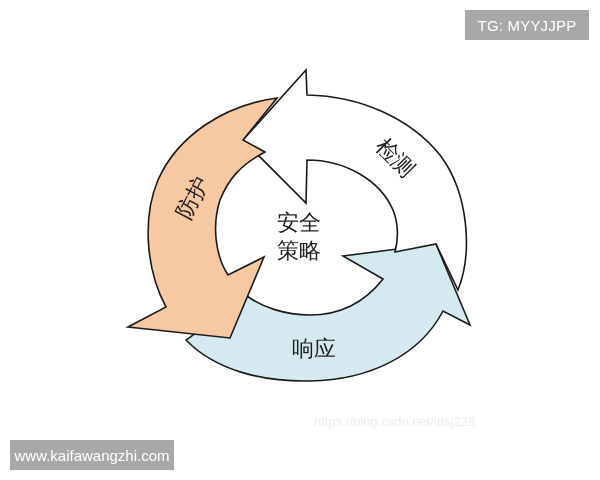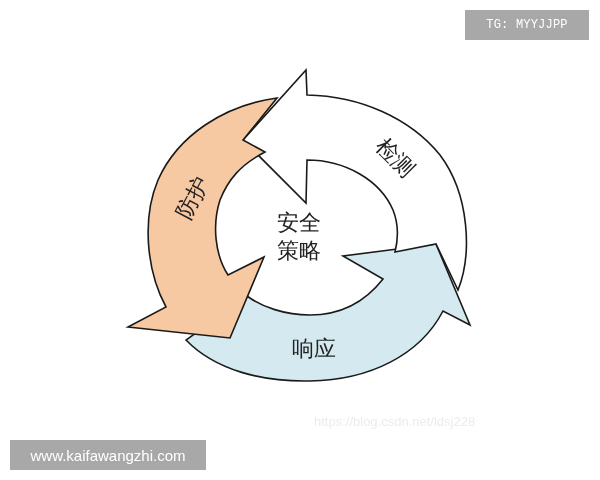--- a/index.html
+++ b/index.html
@@ -1,25 +1,25 @@
 <!DOCTYPE html>
 <html><head>
 <meta charset="utf-8">
 <style>
   html, body { margin: 0; padding: 0; background: #ffffff; }
   body { width: 600px; height: 480px; position: relative; overflow: hidden; font-family: "DejaVu Sans", sans-serif; }
   .diagram { position: absolute; left: 0; top: 0; width: 600px; height: 480px; }
   .tag-box {
     position: absolute; left: 465px; top: 10px; width: 124px; height: 30px;
     background: #a8a8a8; color: #ffffff;
-    font-family: Liberation Mono, monospace; font-size: 12px;
+    font-family: Liberation Sans, sans-serif; font-size: 15px;
     display: flex; align-items: center; justify-content: center; letter-spacing: 0.2px;
   }
   .site-box {
-    position: absolute; left: 10px; top: 440px; width: 196px; height: 30px;
+    position: absolute; left: 10px; top: 440px; width: 164px; height: 30px;
     background: #a8a8a8; color: #ffffff;
     font-family: "Liberation Sans", sans-serif; font-size: 15px;
     display: flex; align-items: center; justify-content: center;
   }
   .watermark {
     position: absolute; left: 314px; top: 414px;
     color: #ececec; font-family: "Liberation Sans", sans-serif; font-size: 13px;
   }
   .cjk { font-family: "DejaVu Serif", serif; fill: #222222; }
 </style>

